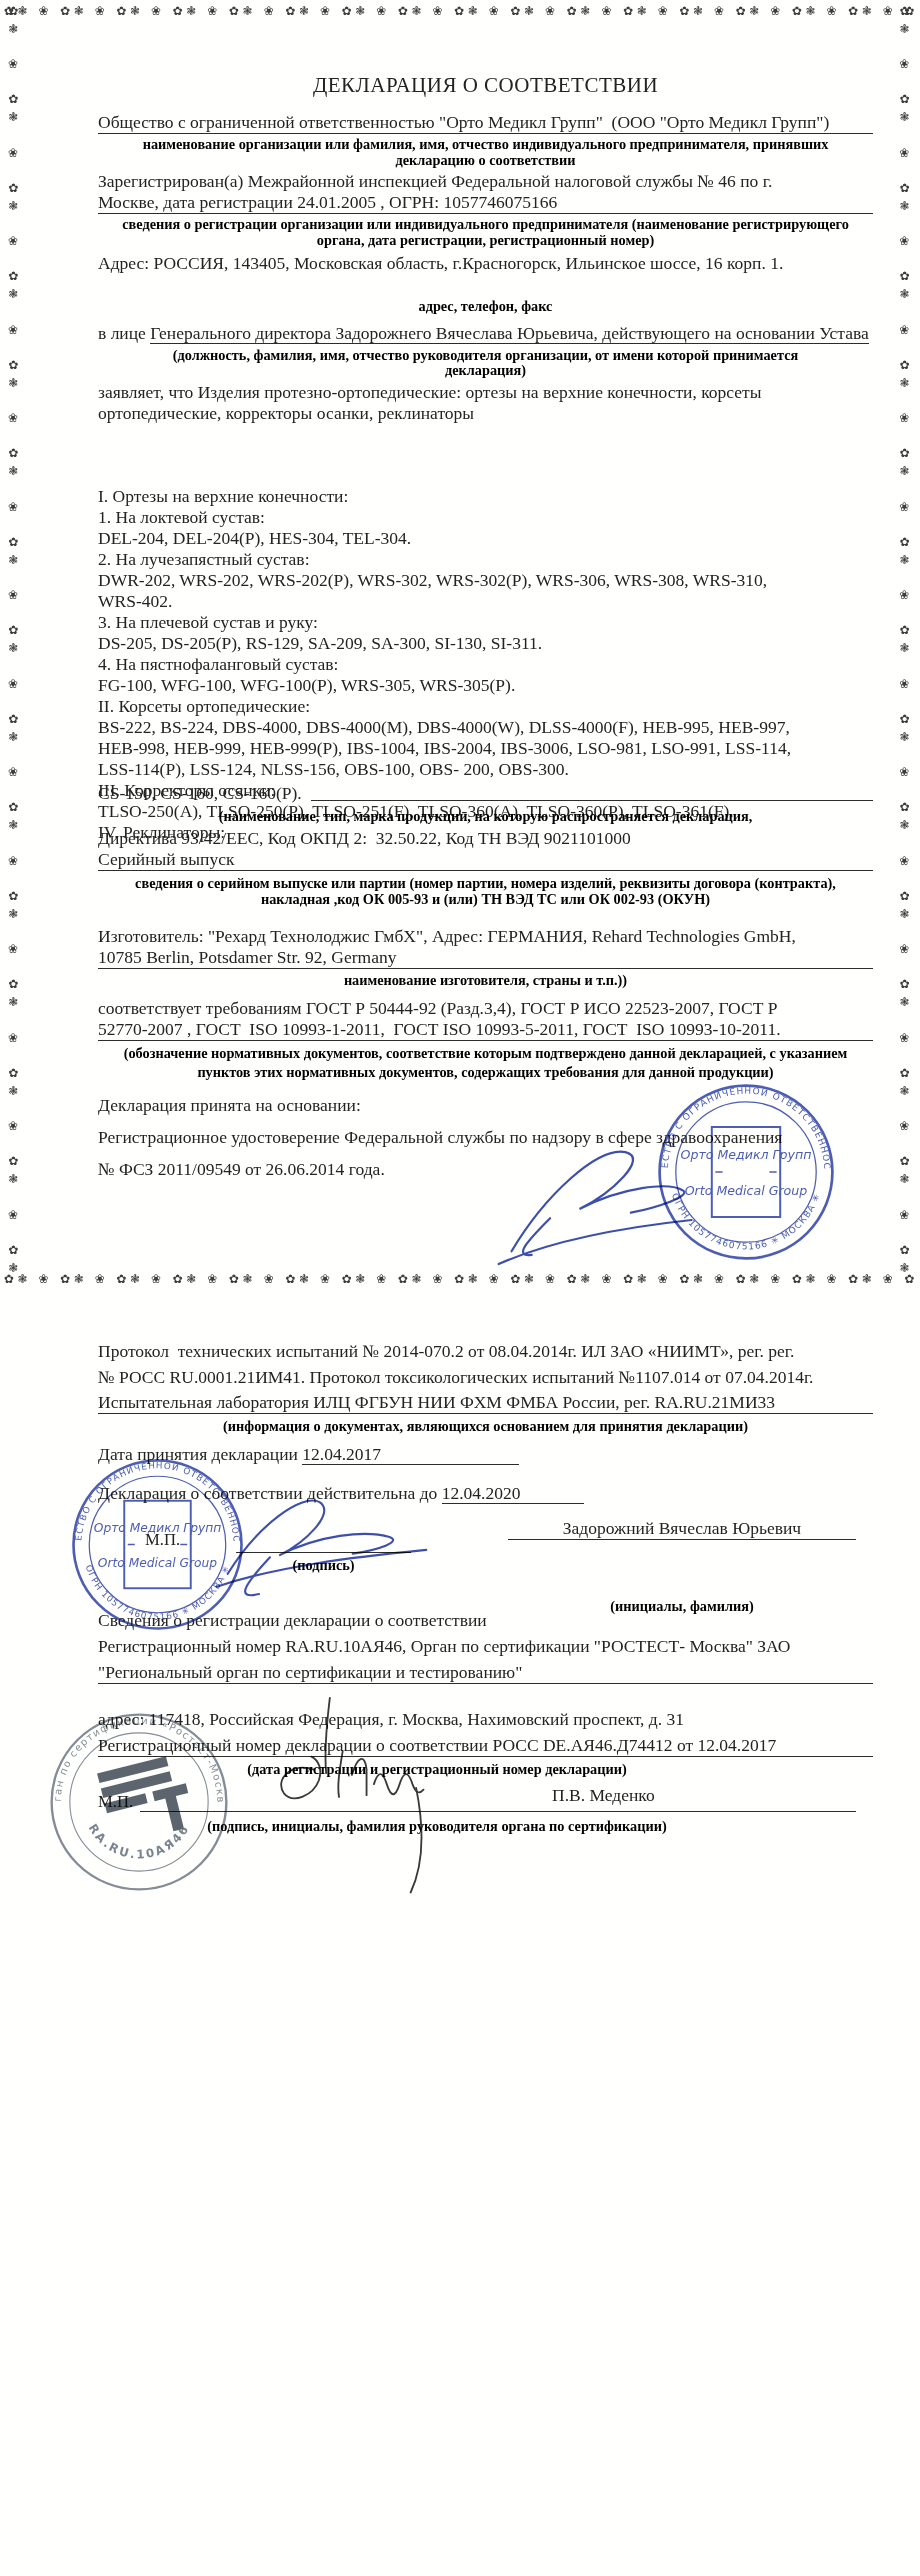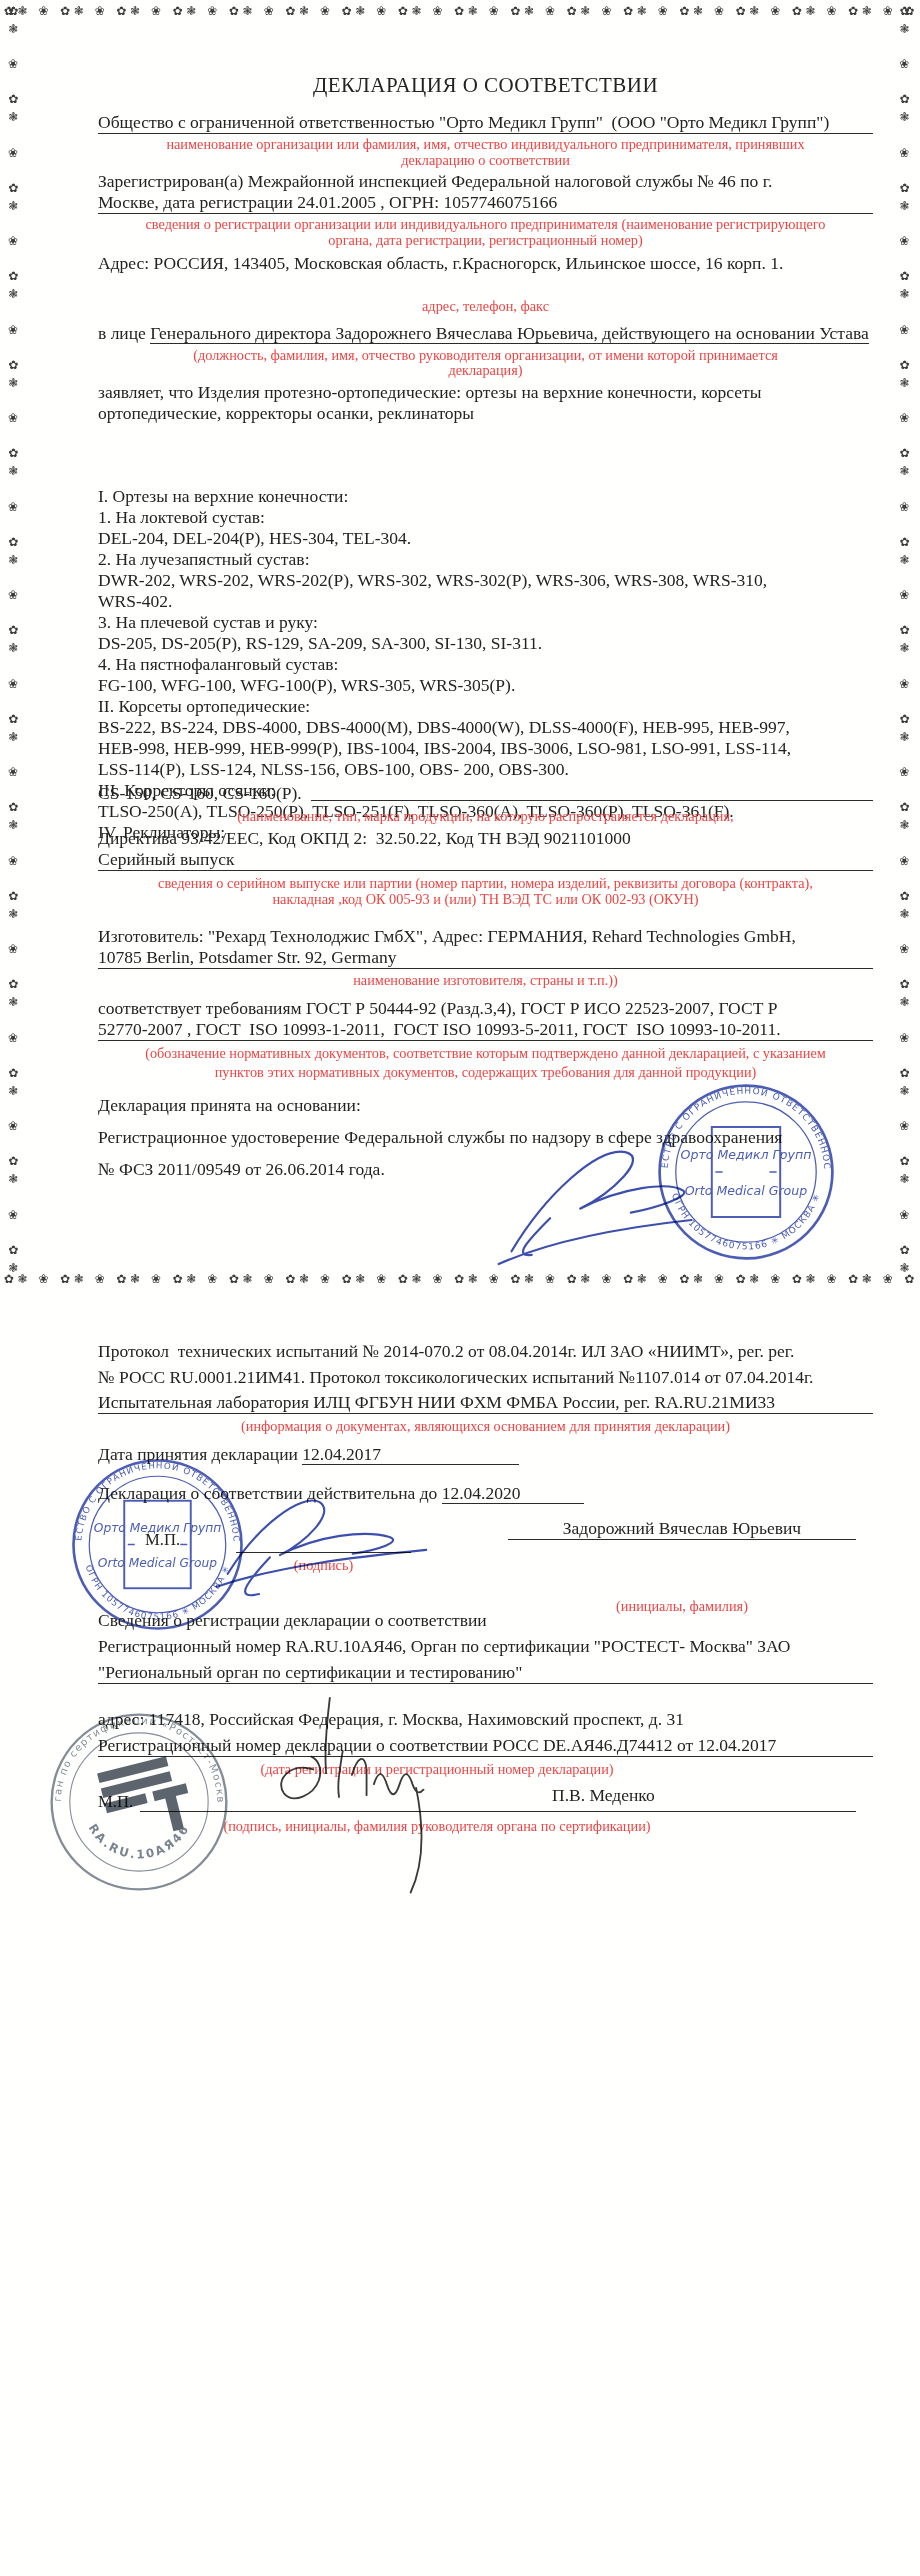--- a/index.html
+++ b/index.html
@@ -10,21 +10,21 @@
        font-size:12px;letter-spacing:3.7px;line-height:14px;overflow:hidden;white-space:nowrap;
        user-select:none;}
   .orn.h{left:3.7px;width:913px;height:15.6px;}
   .orn.top{top:3.7px;}
   .orn.bot{top:1272px;}
   .orn.v{top:3.7px;width:15.6px;height:1284px;writing-mode:vertical-rl;text-orientation:upright;letter-spacing:3.7px;}
   .orn.left{left:4.6px;}
   .orn.right{left:896px;}
   
   .L{position:absolute;left:98px;width:775px;font-size:17.5px;white-space:pre-wrap;}
-  .cap{font-size:14.3px;text-align:center;color:#ef4444;}
+  .cap{font-size:14.3px;text-align:center;color:#000000;font-weight:bold;}
   .ub{border-bottom:1.3px solid #2c2c2a;}
   .ctr{text-align:center;}
   .b{font-weight:normal;}
   .flexline{display:flex;align-items:flex-end;}
   .fill{flex:1;border-bottom:1.3px solid #2c2c2a;margin:0 0 2.8px 9.2px;}
   .useg{border-bottom:1.3px solid #2c2c2a;}
   .rule{position:absolute;border-top:1.3px solid #2c2c2a;height:0;}
   
   .stamp{position:absolute;opacity:0.92;mix-blend-mode:multiply;}
   .sig{position:absolute;mix-blend-mode:multiply;}

